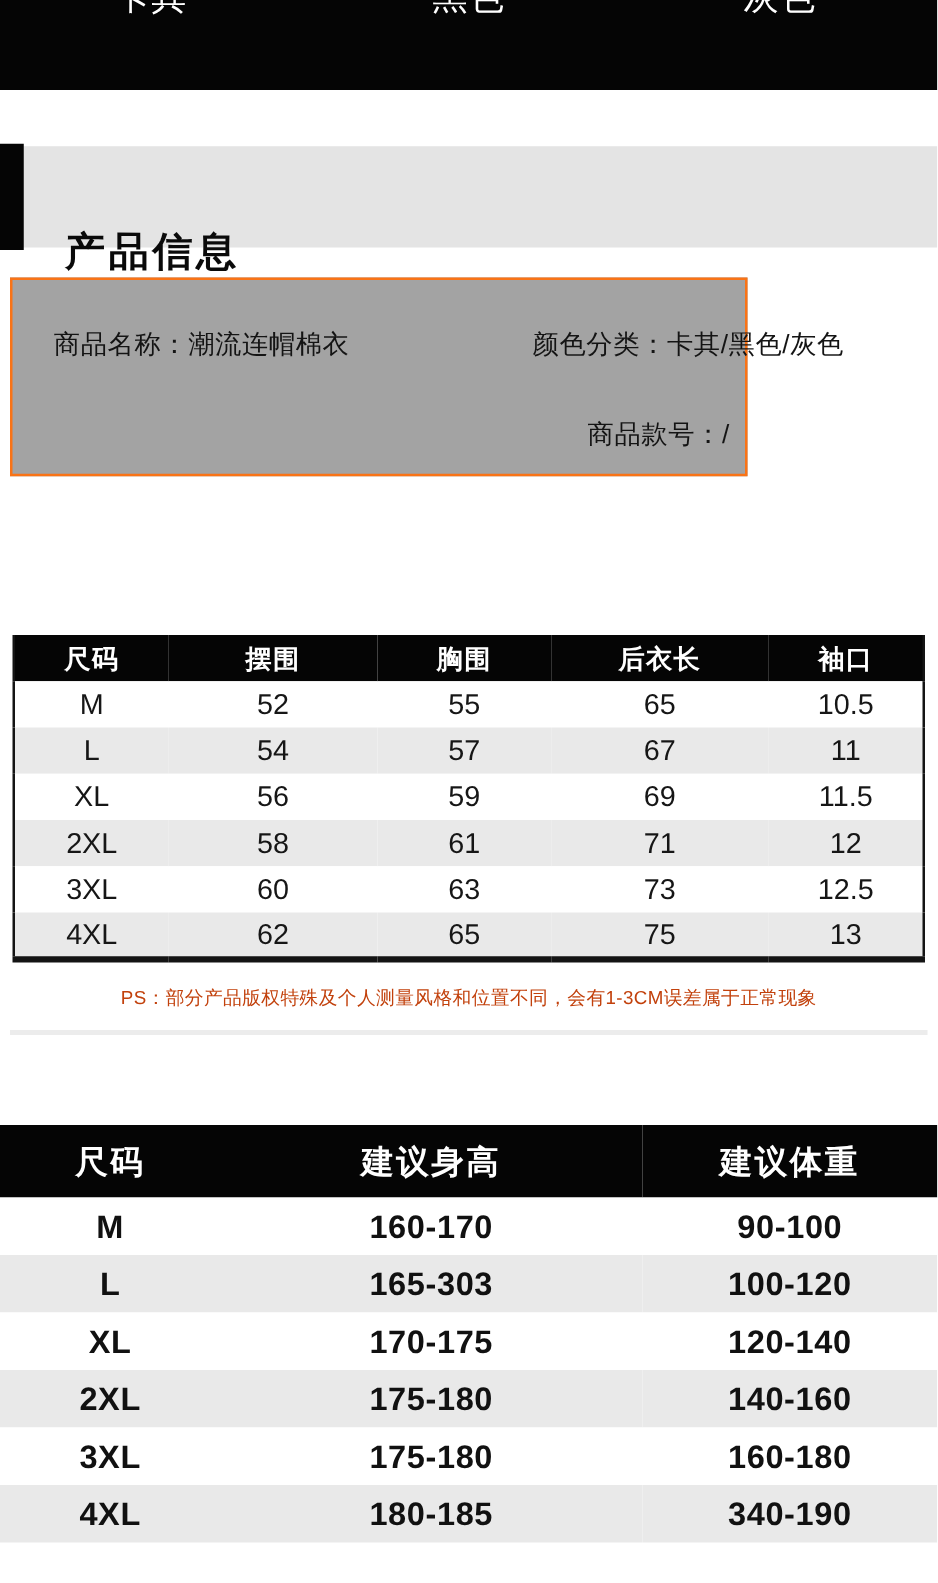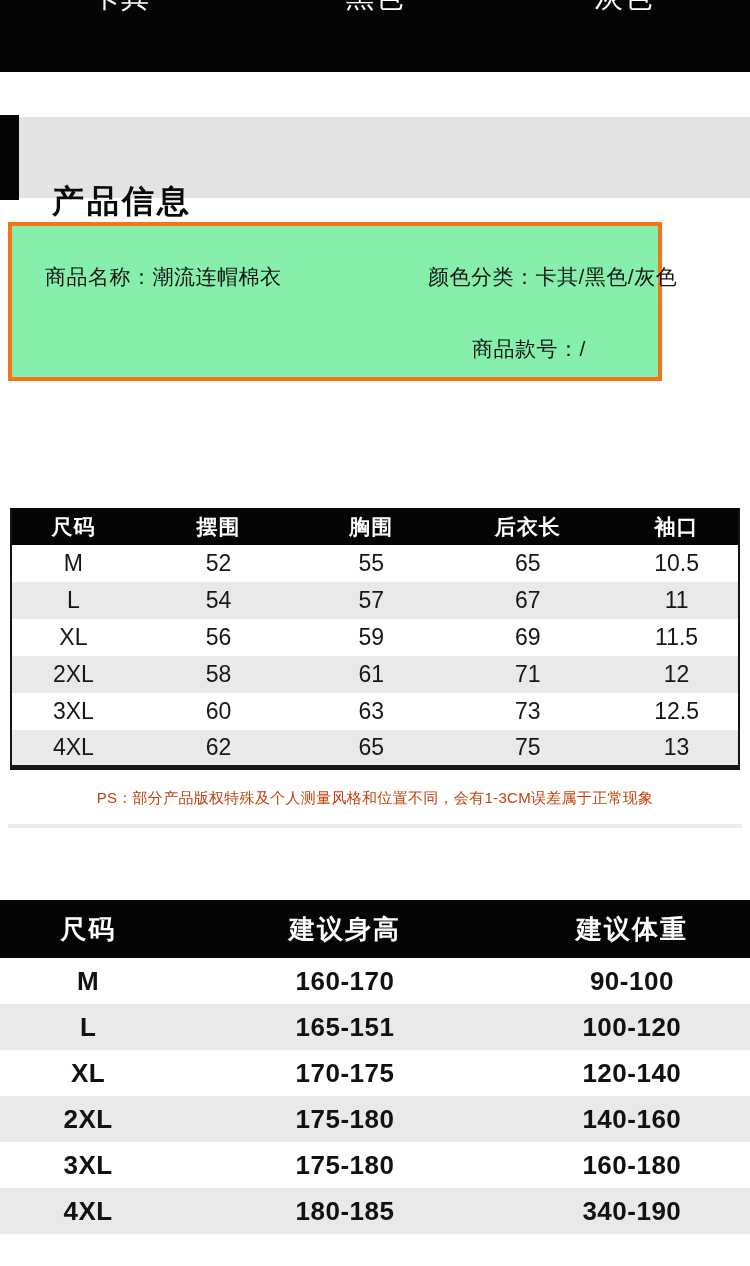--- a/index.html
+++ b/index.html
@@ -14,22 +14,22 @@
     font-size:28px;font-weight:500;letter-spacing:1px;line-height:32px;white-space:nowrap;}
   .swatch-1{left:121px;} .swatch-2{left:375px;} .swatch-3{left:624px;}
 
   
   .band{position:absolute;top:117px;left:0;width:750px;height:81px;background:#e4e4e4;}
   .band-block{position:absolute;left:0;top:-2px;width:19px;height:85px;background:#050505;}
   .band-title{position:absolute;left:52px;top:50%;transform:translateY(-50%);
     font-size:32px;font-weight:bold;color:#0a0a0a;letter-spacing:3px;white-space:nowrap;margin-top:44px;}
 
   
-  .info-box{position:absolute;top:222px;left:8px;width:654px;height:159px;
-    border:4px solid #f97316;box-sizing:border-box;background:#86efac;}
+  .info-box{position:absolute;top:222px;left:8px;width:590px;height:159px;
+    border:2px solid #f97316;box-sizing:border-box;background:#a3a3a3;}
   .info-cell{position:absolute;font-size:21px;color:#141414;font-weight:500;white-space:nowrap;letter-spacing:0.5px;}
   .cell-1{left:33px;top:37px;} .cell-2{left:416px;top:37px;}
   .cell-3{left:33px;top:109px;} .cell-4{left:416px;top:109px;margin-left:44px;}
 
   
   .chart-header{position:absolute;top:430px;left:0;width:750px;height:45px;}
   .equals-icon{position:absolute;left:14px;top:14px;width:25px;}
   .equals-icon .bar1{width:25px;height:6px;background:#0a0a0a;}
   .equals-icon .bar2{width:25px;height:8px;background:#0a0a0a;margin-top:4px;}
   .chart-title{width:100%;text-align:center;font-size:32px;font-weight:bold;
@@ -177,21 +177,21 @@
       </tr>
     </thead>
     <tbody>
       <tr>
         <td>M</td>
         <td>160-170</td>
         <td>90-100</td>
       </tr>
       <tr>
         <td>L</td>
-        <td>165-151</td>
+        <td>165-303</td>
         <td>100-120</td>
       </tr>
       <tr>
         <td>XL</td>
         <td>170-175</td>
         <td>120-140</td>
       </tr>
       <tr>
         <td>2XL</td>
         <td>175-180</td>

